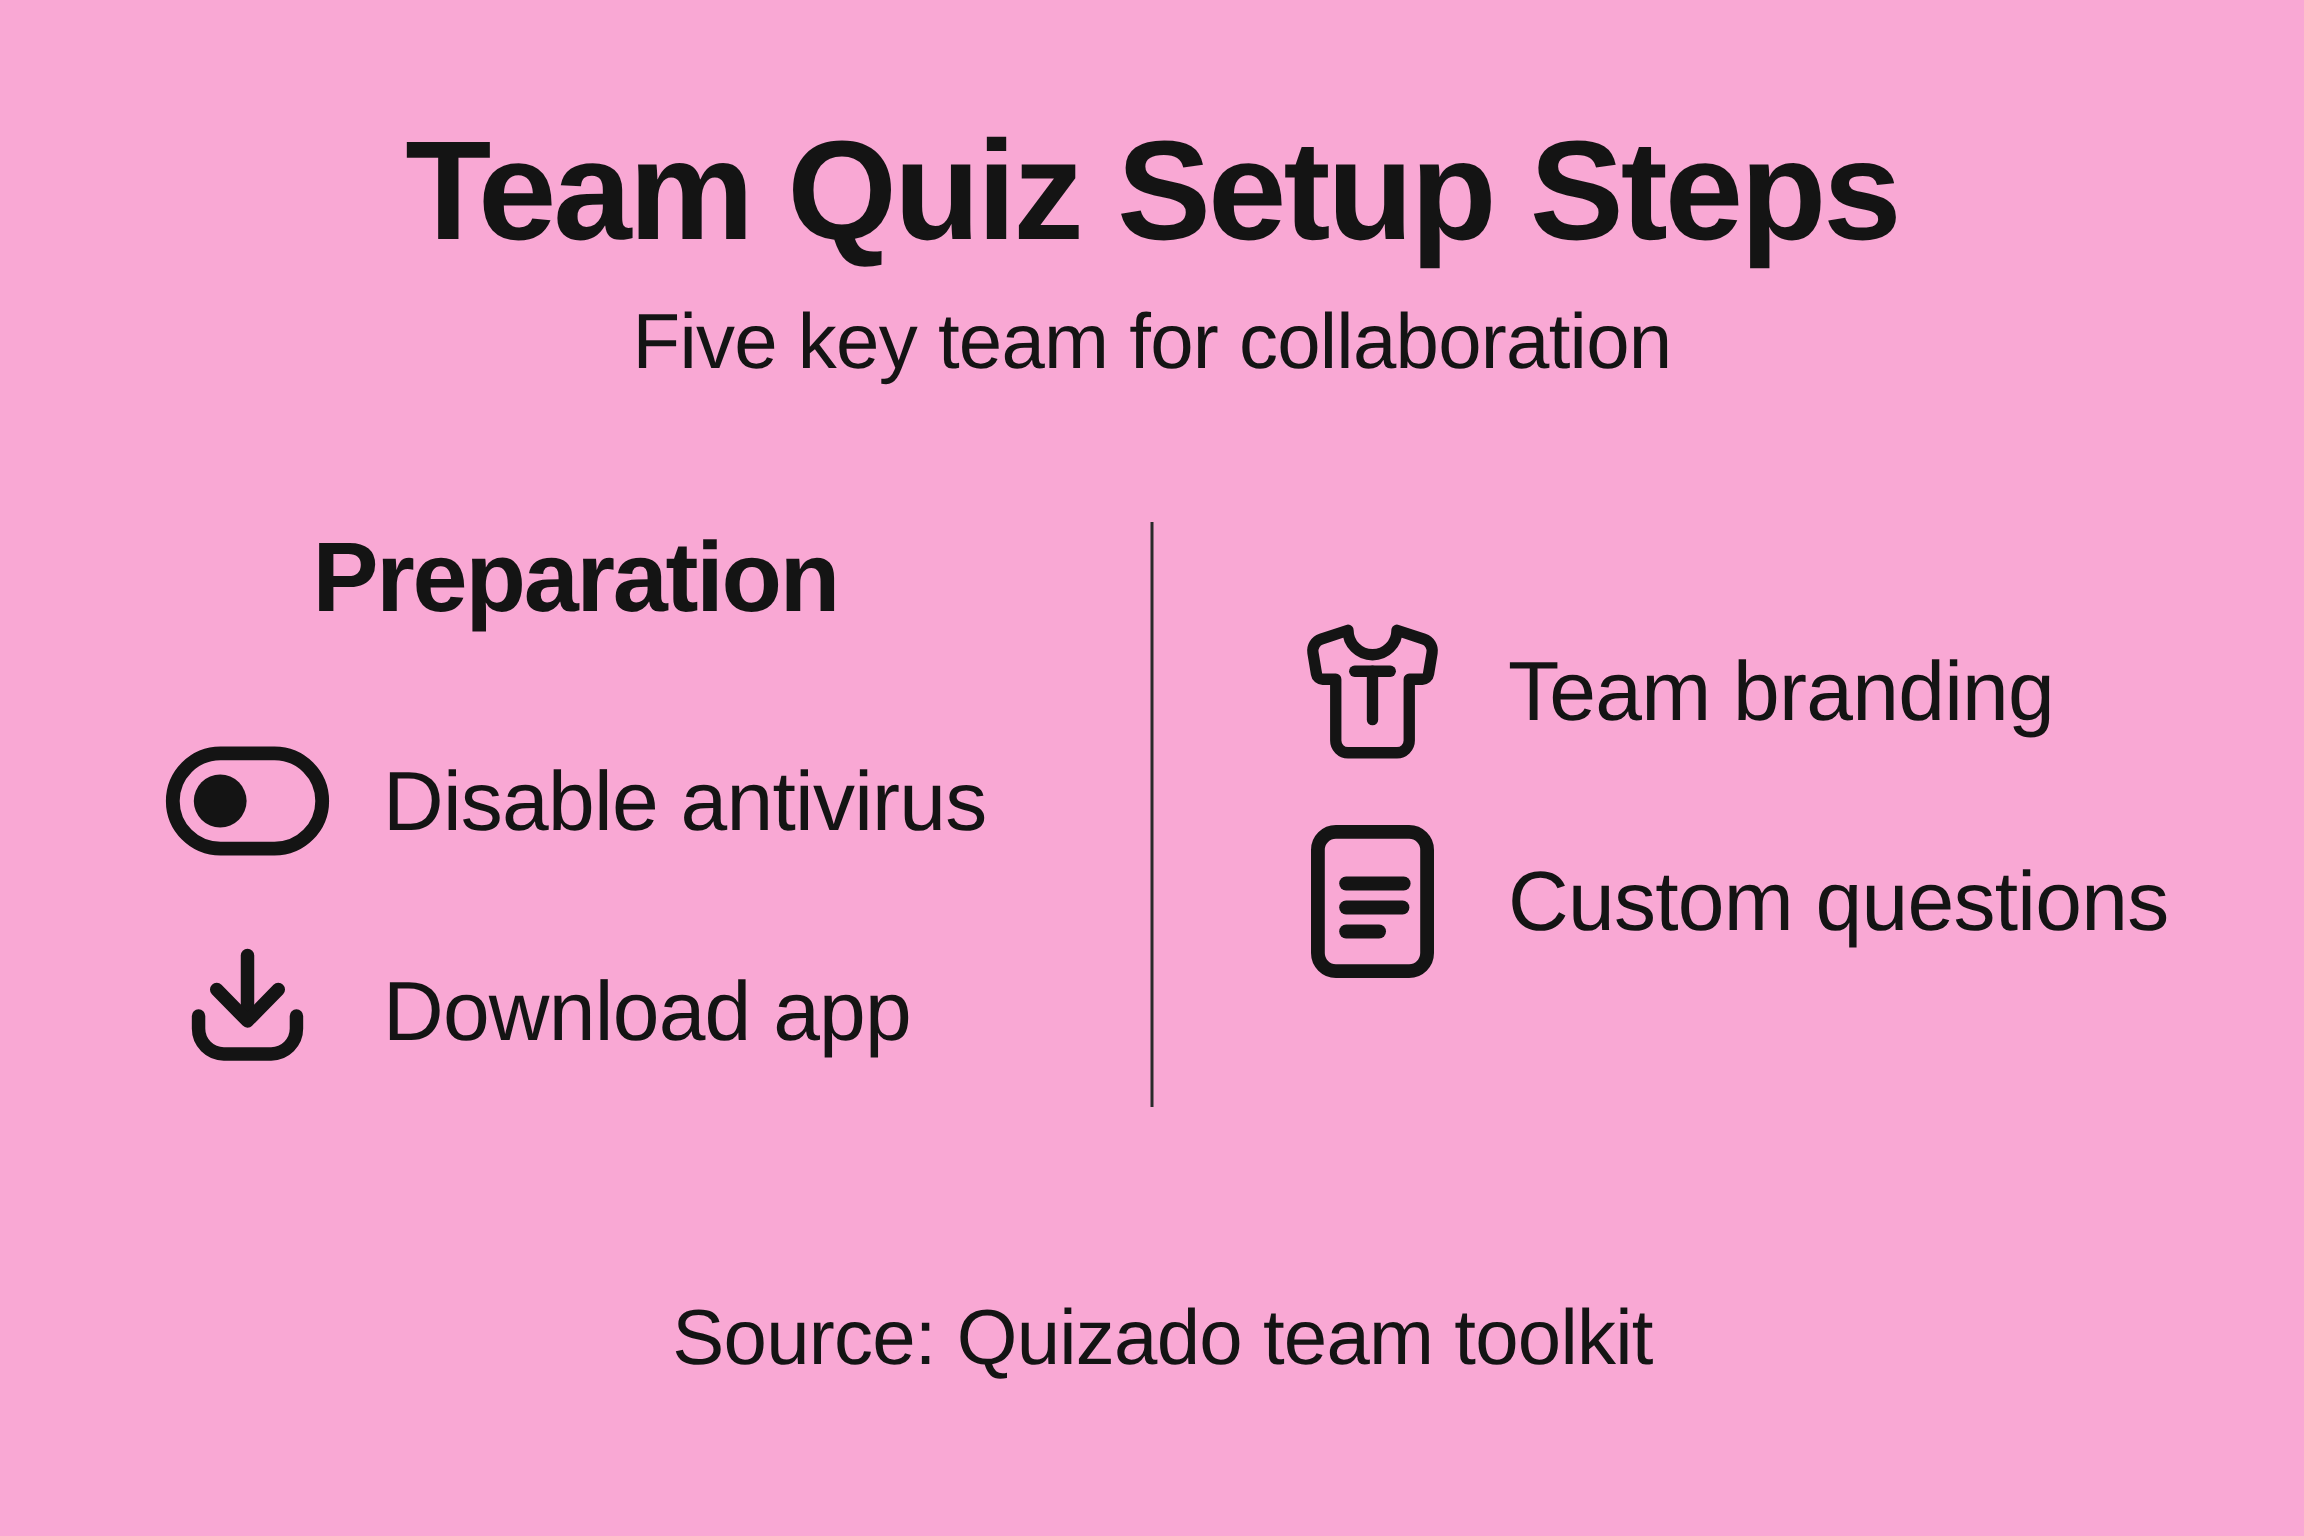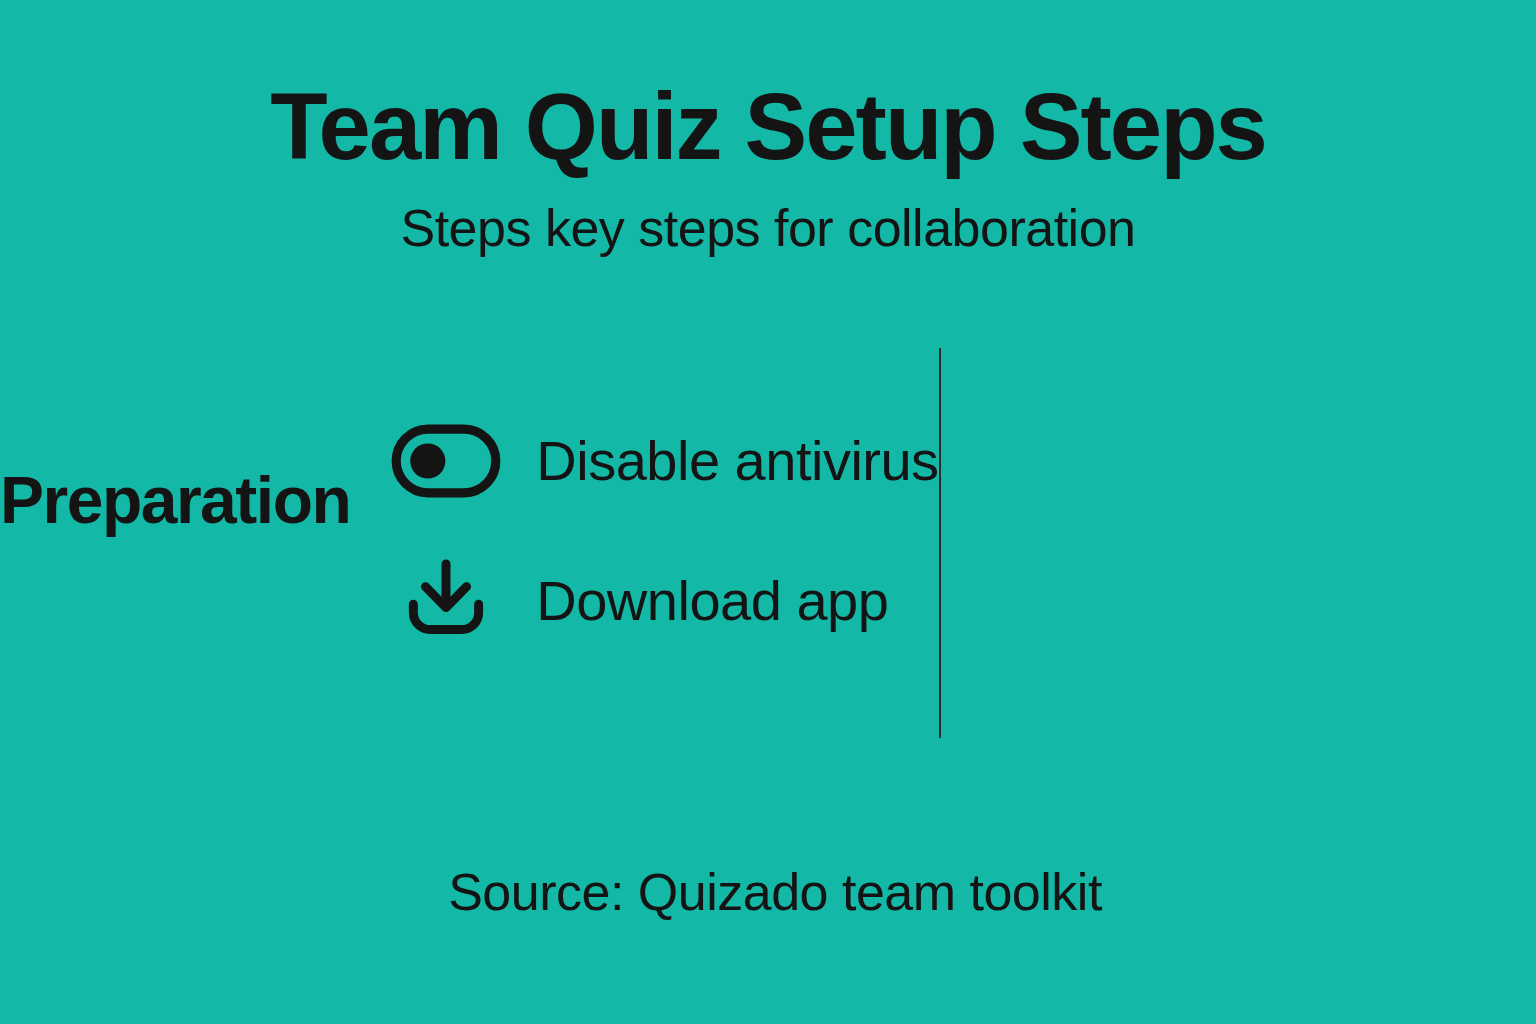--- a/index.html
+++ b/index.html
@@ -1,31 +1,31 @@
 <!DOCTYPE html>
 <html><head>
 <meta charset="utf-8">
 <style>
   html,body{margin:0;padding:0;background:#ffffff;}
   .canvas{
-    width:1536px;height:1024px;background:#14b8a6;color:#141414;
+    width:1536px;height:1024px;background:#f9a8d4;color:#141414;
     font-family:"Liberation Sans",sans-serif;overflow:hidden;text-align:center;
     position:relative;
   }
   .title{
     margin:0;padding-top:78px;font-size:94px;font-weight:700;
     letter-spacing:-2px;line-height:1.05;
   }
   .subtitle{
     margin:22px 0 0;font-size:52px;font-weight:400;letter-spacing:-0.5px;line-height:1.15;
   }
   .columns{
     display:flex;align-items:flex-start;justify-content:center;margin-top:90px;
   }
-  .column{flex:1 1 0;display:flex;flex-direction:row;align-items:center;gap:40px;}
+  .column{flex:1 1 0;display:flex;flex-direction:column;align-items:center;}
   .column-header{
     margin:0;font-size:66px;font-weight:700;letter-spacing:-1.5px;line-height:1.1;
   }
   .divider{width:2px;height:390px;background:#2a2a2a;flex:0 0 auto;}
   .rows{
     margin-top:62px;display:flex;flex-direction:column;gap:38px;align-items:flex-start;
   }
   .row{display:flex;align-items:center;gap:34px;height:102px;}
   .icon-box{
     width:112px;height:102px;display:flex;align-items:center;justify-content:center;
@@ -36,21 +36,21 @@
     margin:126px 0 0;font-size:52px;font-weight:400;letter-spacing:-0.5px;line-height:1.1;padding-left:14px;
   }
   svg{display:block;}
 </style>
 </head>
 <body>
 
 <div class="canvas">
 
   <h1 class="title">Team Quiz Setup Steps</h1>
-  <p class="subtitle">Steps key steps for collaboration</p>
+  <p class="subtitle">Five key team for collaboration</p>
 
   <div class="columns">
 
     <section class="column">
       <h2 class="column-header">Preparation</h2>
       <div class="rows">
 
         <div class="row">
           <span class="icon-box">
             <svg width="110" height="74" viewBox="0 0 27.5 18.5" fill="none">
@@ -71,19 +71,45 @@
           </span>
           <span class="item-label">Download app</span>
         </div>
 
       </div>
     </section>
 
     <div class="divider"></div>
 
     <section class="column">
+      <div class="rows">
+
+        <div class="row">
+          <span class="icon-box">
+            <svg width="106" height="98" viewBox="0 0 24 24" fill="none" stroke="#141414" stroke-width="1.85" stroke-linecap="round" stroke-linejoin="round">
+              <path d="M20.38 3.46 16 2a4 4 0 0 1-8 0L3.62 3.46a2 2 0 0 0-1.34 2.23l.58 3.47a1 1 0 0 0 .99.84H6v10a2 2 0 0 0 2 2h8a2 2 0 0 0 2-2V10h2.15a1 1 0 0 0 .99-.84l.58-3.47a2 2 0 0 0-1.34-2.23z"></path>
+              <path d="M9.1 8.7h5.8"></path>
+              <path d="M12 8.7v7.9"></path>
+            </svg>
+          </span>
+          <span class="item-label">Team branding</span>
+        </div>
+
+        <div class="row">
+          <span class="icon-box">
+            <svg width="84" height="104" viewBox="0 0 21 26" fill="none" stroke="#141414" stroke-width="2.3" stroke-linecap="round" stroke-linejoin="round">
+              <rect x="1.4" y="1.4" width="18.2" height="23.2" rx="3"></rect>
+              <path d="M6.1 10h9.6"></path>
+              <path d="M6.1 14h9.4"></path>
+              <path d="M6.1 18h5.5"></path>
+            </svg>
+          </span>
+          <span class="item-label">Custom questions</span>
+        </div>
+
+      </div>
     </section>
 
   </div>
 
   <p class="source">Source: Quizado team toolkit</p>
 
 </div>
 
 </body></html>

